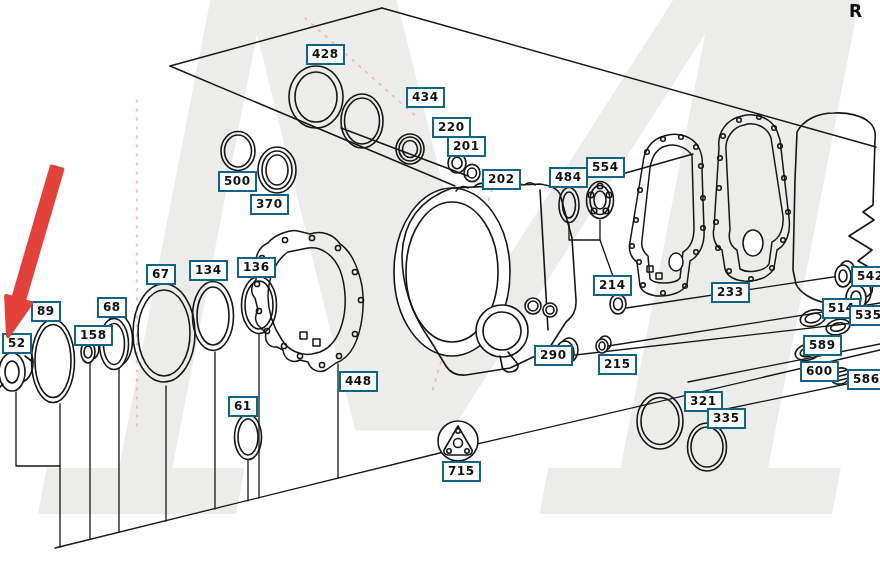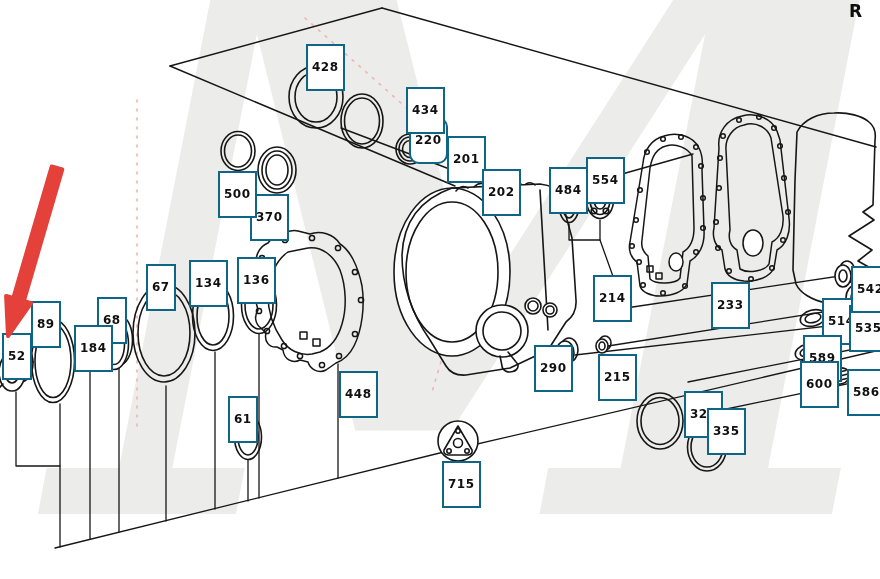--- a/index.html
+++ b/index.html
@@ -9,21 +9,21 @@
   }
   #watermark{
     position:absolute;left:60px;top:-150px;font-family:"DejaVu Serif","Liberation Serif",serif;
     font-style:italic;font-weight:bold;font-size:780px;line-height:1;color:#ececea;
     user-select:none;pointer-events:none;
   }
   #artwork{position:absolute;left:0;top:0;}
   .part-label{
     position:absolute;border:2px solid var(--label-border,#0e6585);
     background:#ffffff;color:var(--label-text,#101010);
-    font-size:12px;font-weight:bold;line-height:15px;padding:14px 4px;
+    font-size:12px;font-weight:bold;line-height:15px;padding:1px 4px;
     letter-spacing:0.5px;white-space:nowrap;z-index:6;cursor:pointer;
   }
   #r-marker{
     position:absolute;left:849px;top:1px;font-size:17px;font-weight:bold;
     color:#0d0d0d;z-index:7;
   }
   #arrow{position:absolute;left:0;top:0;z-index:8;pointer-events:none;}
 </style>
 </head>
 <body>
@@ -304,26 +304,26 @@
   </svg>
 
   <div id="labels">
       <div class="part-label" style="left: 2px; top: 333px;">52</div>
       <div class="part-label" style="left: 31px; top: 301px;">89</div>
       <div class="part-label" style="left: 228px; top: 396px;">61</div>
       <div class="part-label" style="left: 146px; top: 264px;">67</div>
       <div class="part-label" style="left: 97px; top: 297px;">68</div>
       <div class="part-label" style="left: 189px; top: 260px;">134</div>
       <div class="part-label" style="left: 237px; top: 257px;">136</div>
-      <div class="part-label" style="left: 74px; top: 325px;">184</div>
+      <div class="part-label" style="left: 74px; top: 325px;">158</div>
       <div class="part-label" style="left: 447px; top: 136px;">201</div>
       <div class="part-label" style="left: 482px; top: 169px;">202</div>
       <div class="part-label" style="left: 593px; top: 275px;">214</div>
       <div class="part-label" style="left: 598px; top: 338px; margin-top: 16px;">215</div>
-      <div class="part-label" style="left: 409px; top: 117px; border-radius: 10px;">220</div>
+      <div class="part-label" style="left: 432px; top: 117px;">220</div>
       <div class="part-label" style="left: 711px; top: 282px;">233</div>
       <div class="part-label" style="left: 534px; top: 345px;">290</div>
       <div class="part-label" style="left: 684px; top: 391px;">321</div>
       <div class="part-label" style="left: 707px; top: 408px;">335</div>
       <div class="part-label" style="left: 250px; top: 194px;">370</div>
       <div class="part-label" style="left: 218px; top: 171px;">500</div>
       <div class="part-label" style="left: 306px; top: 44px;">428</div>
       <div class="part-label" style="left: 374px; top: 87px; margin-left: 32px;">434</div>
       <div class="part-label" style="left: 339px; top: 371px;">448</div>
       <div class="part-label" style="left: 549px; top: 167px;">484</div>

